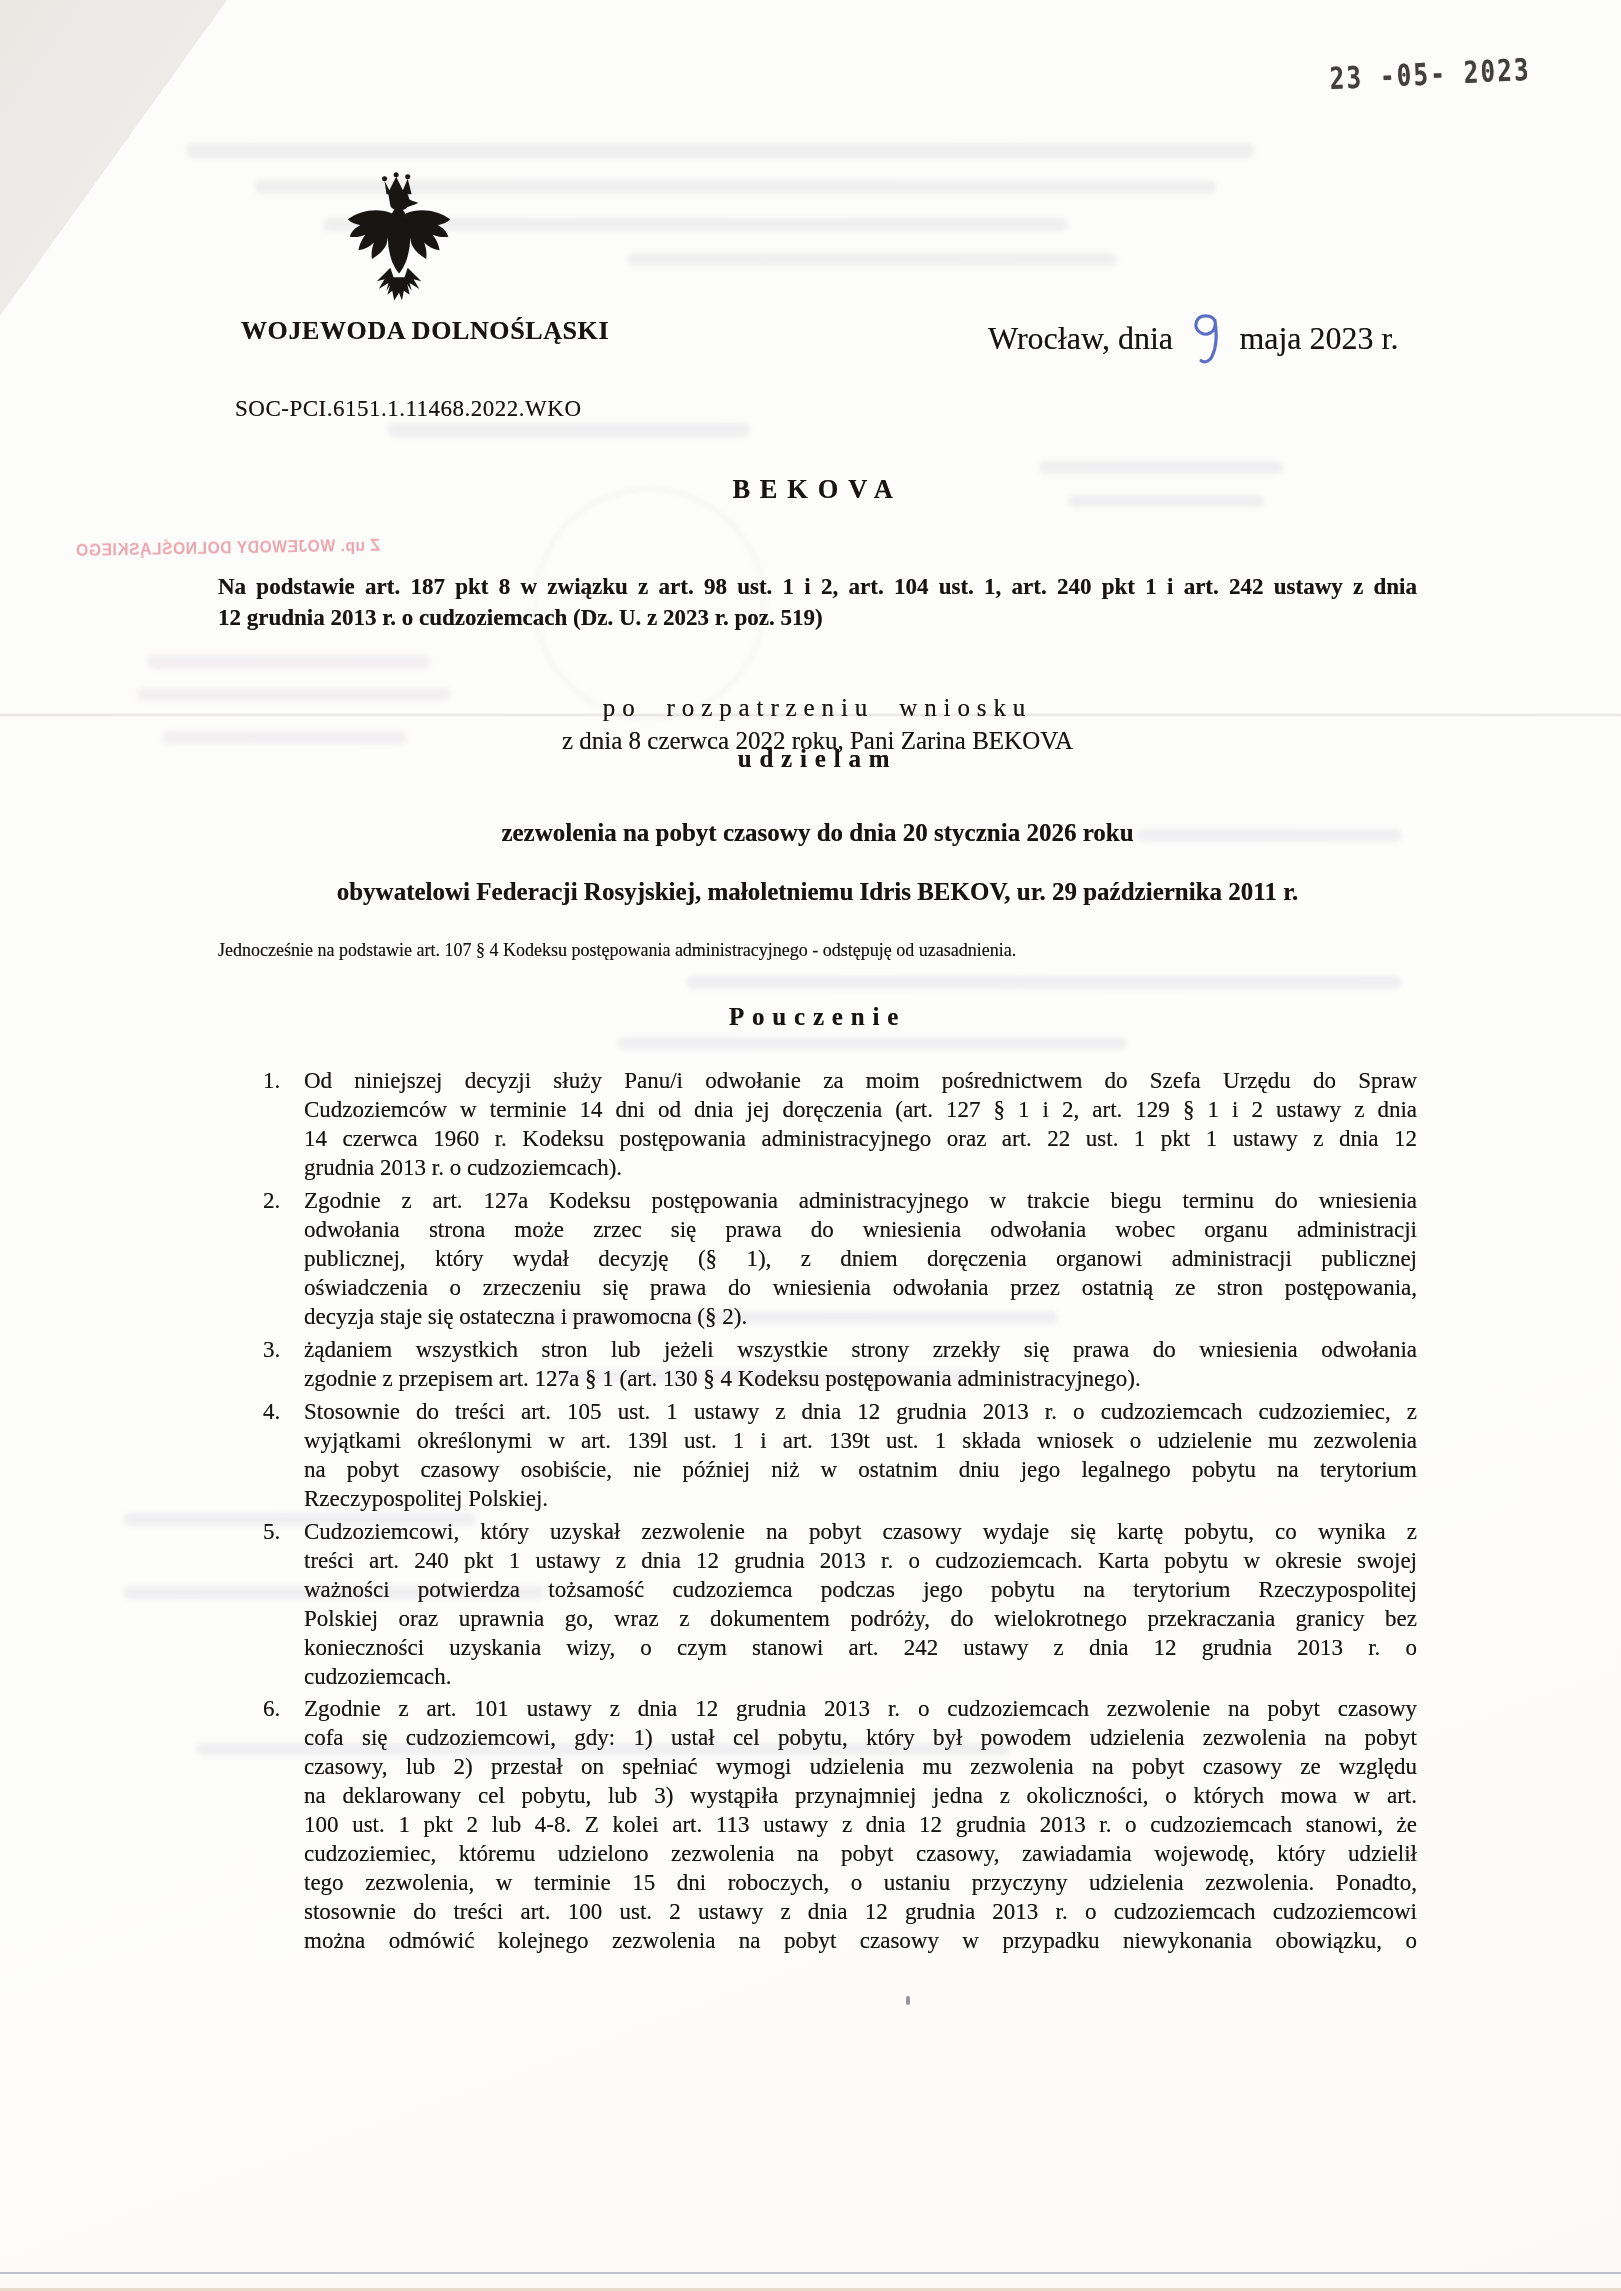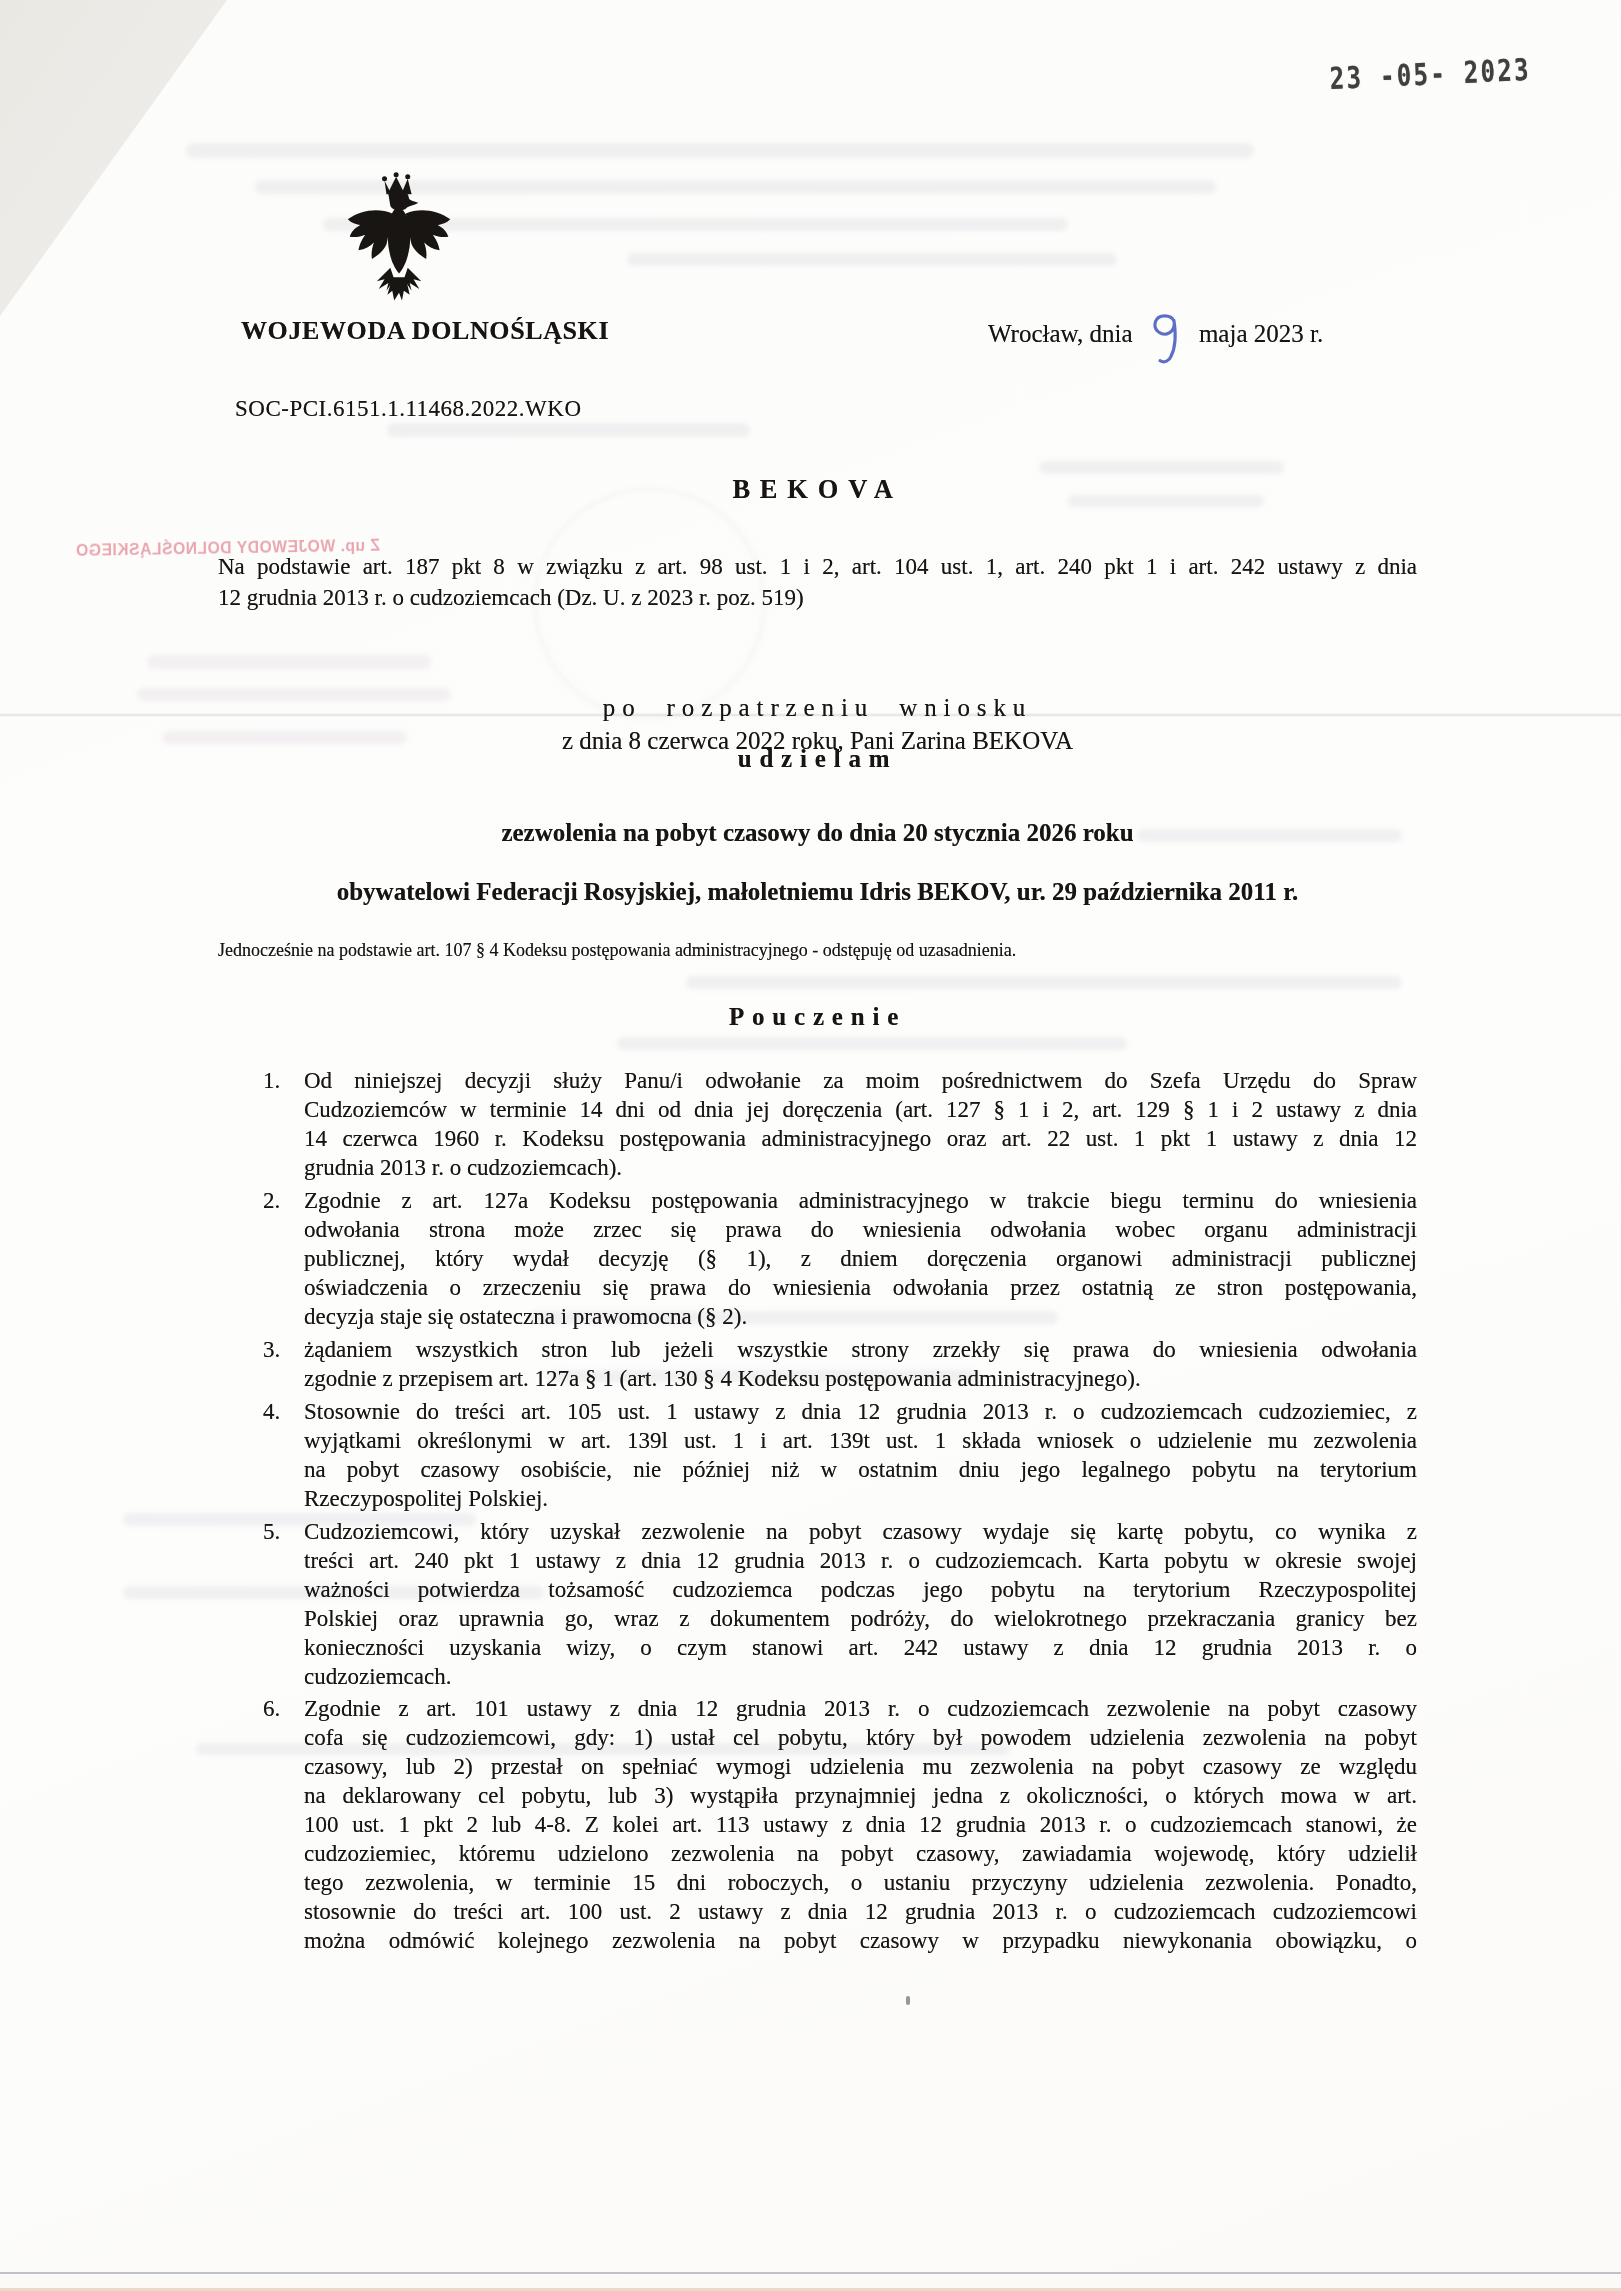--- a/index.html
+++ b/index.html
@@ -28,34 +28,34 @@
     text-shadow:0 0 1px rgba(60,58,54,.6); white-space:nowrap;
   }
   
   .eagle{ position:absolute; left:342px; top:165px; }
 
   .authority{
     position:absolute; left:241px; top:316px; font-weight:bold;
     font-size:26px; letter-spacing:0.6px; white-space:nowrap;
   }
   .place-date{
-    position:absolute; left:988px; top:320px; font-size:25px;
+    position:absolute; left:988px; top:320px; font-size:32px;
     display:flex; align-items:flex-start; white-space:nowrap;
   }
   .hand-nine{ margin:-11.8px 13.7px 0 15.7px; }
   .vh{ position:absolute; width:1px; height:1px; overflow:hidden; clip-path:inset(50%); }
   .case-number{
     position:absolute; left:235px; top:396px; font-size:23px;
     letter-spacing:0.5px; white-space:nowrap;
   }
 
   .col{ position:absolute; left:218px; width:1199px; }
   .doc-title{ top:474px; text-align:center; font-weight:bold; font-size:26.5px;
     letter-spacing:9.8px; }
-  .preamble{ top:551px; font-size:23px; line-height:31px; }
+  .preamble{ top:571px; font-size:23px; line-height:31px;font-weight:bold; }
   .jl{ text-align:justify; text-align-last:justify; }
   .cline{ text-align:center; font-size:25px; white-space:nowrap; }
   .spaced{ letter-spacing:6.9px; word-spacing:11.8px; }
   .b{ font-weight:bold; }
   .consider-1{ top:694px; }
   .consider-2{ top:727px; }
   .ruling-verb{ top:745px; letter-spacing:7.8px; word-spacing:9.8px; }
   .ruling-grant{ top:819px; }
   .ruling-benef{ top:878px; }
   .waiver{ top:940px; font-size:18px; white-space:nowrap; }

